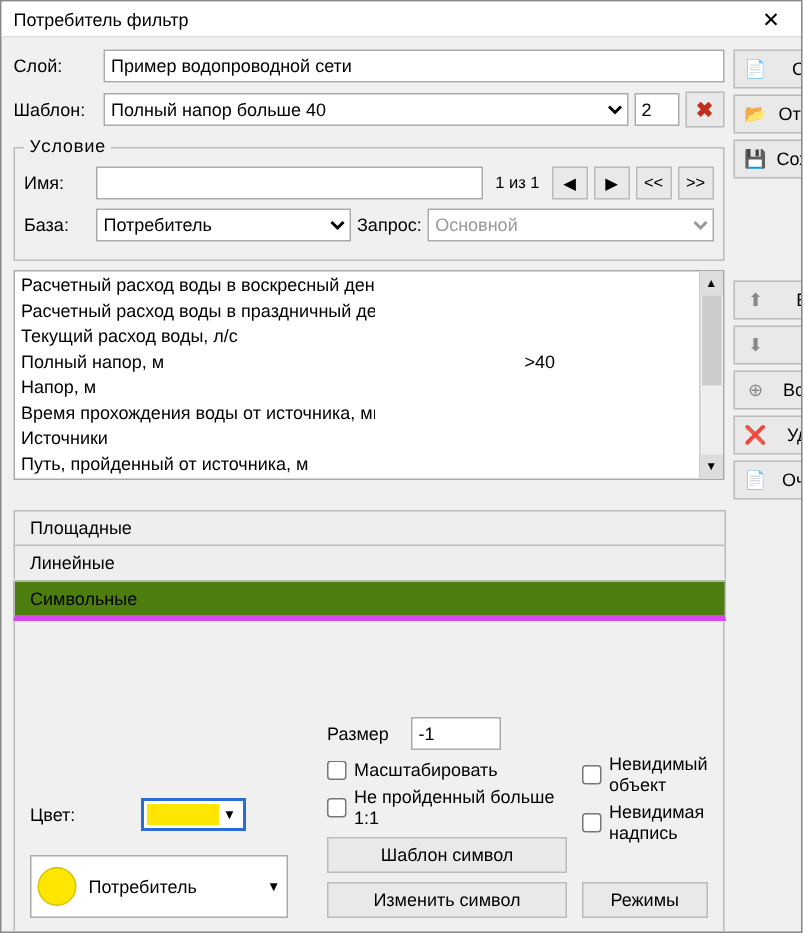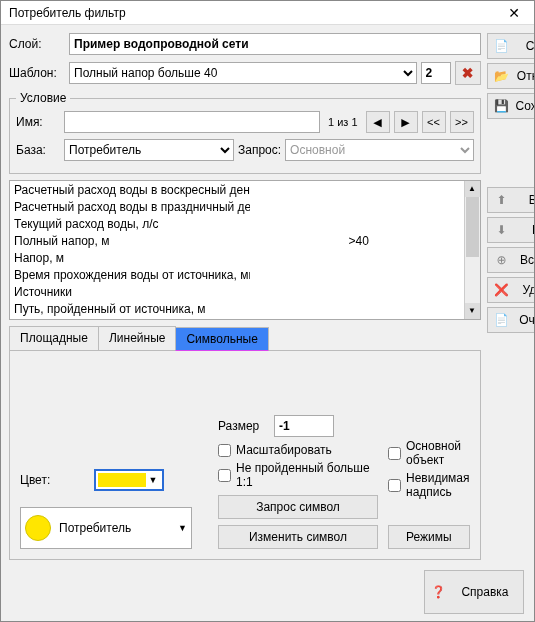--- a/index.html
+++ b/index.html
@@ -5,41 +5,41 @@
   * { box-sizing: border-box; font-family: "Segoe UI", Tahoma, sans-serif; font-size: 12px; }
   body { margin: 0; background: #f0f0f0; width: 535px; height: 622px; border: 1px solid #888; }
   .titlebar { background: #fff; height: 24px; display: flex; align-items: center; padding-left: 8px; border-bottom: 1px solid #ddd; }
   .titlebar-title { flex: 1; }
   .close-x { width: 40px; text-align: center; cursor: pointer; font-size: 14px; }
   .main { display: flex; padding: 8px 8px 0 8px; gap: 6px; }
   .left { flex: 1; }
   .right { width: 105px; display: flex; flex-direction: column; gap: 4px; }
   .row { display: flex; align-items: center; margin-bottom: 6px; gap: 4px; }
   .lbl { width: 56px; }
-  .inp { height: 22px; border: 1px solid #aaa; background: #fff; padding: 2px 4px; font-weight: bold; }
+  .inp { height: 22px; border: 1px solid #aaa; background: #fff; padding: 2px 4px; }
   .sel { height: 22px; border: 1px solid #aaa; background: #fff; }
   .btn { height: 26px; background: #e9e9e9; border: 1px solid #bbb; display: flex; align-items: center; gap: 6px; padding: 0 6px; cursor: pointer; }
   .btn .ico { width: 16px; height: 16px; display: flex; align-items: center; justify-content: center; font-size: 12px; }
   .btn.wide { width: 100%; }
   .red-x { color: #c03020; font-weight: bold; font-size: 14px; }
   fieldset { border: 1px solid #bbb; margin: 2px 0 6px 0; padding: 6px 6px 6px 6px; }
-  legend { padding: 0 4px; }
+  legend { padding: 0 4px; font-family: Liberation Mono, monospace; }
   .navbtn { min-width: 24px; height: 22px; background: #e9e9e9; border: 1px solid #bbb; display: inline-flex; align-items: center; justify-content: center; cursor: pointer; font-size:11px; padding:0 4px;}
   .graytxt { color: #999; }
   .fieldlist { border: 1px solid #aaa; background: #fff; height: 140px; position: relative; overflow: hidden; }
   .fieldlist-body { position:absolute; inset:0 16px 0 0; overflow:hidden;}
   .fieldlist .fr { display: flex; height: 17px; align-items: center; }
   .fieldlist .fr .c1 { width: 240px; padding-left: 4px; white-space: nowrap; overflow: hidden; }
   .fieldlist .fr .c2 { flex:1; padding-left: 4px; text-align: center; }
   .vscroll { position:absolute; right:0; top:0; bottom:0; width:16px; background:#eee; border-left:1px solid #ccc;}
   .vscroll .arrow{height:16px;text-align:center;font-size:8px;line-height:16px;background:#ddd;}
   .vscroll .thumb{position:absolute; left:1px; right:1px; top:16px; height:60px; background:#ccc;}
-  .tabs { display:flex; margin-top:6px; }
+  .tabs { display:flex; margin-top:20px;flex-direction:column; }
   .tab { border:1px solid #bbb; border-bottom:none; padding:4px 10px; background:#eee; margin-right:-1px; cursor:pointer;}
-  .tab.active { background:#3b82f6; border-bottom:1px solid #d946ef; position:relative; top:1px; }
+  .tab.active { background:#4d7c0f; border-bottom:4px solid #d946ef; position:relative; top:1px; }
   .tabpane { border:1px solid #bbb; padding:10px; height:210px; display:flex; gap:10px;align-items:flex-end; }
   .colorbtn { width:70px; height:22px; border:2px solid #2a6cd6; padding:2px; display:flex; align-items:center; background:#fff; cursor:pointer;}
   .colorbtn .swatch{flex:1; height:100%; background:#ffe600;}
   .colorbtn .dd{width:14px;text-align:center;font-size:9px;}
   .symbolcombo{border:1px solid #aaa; background:#fff; height:42px; width:172px; display:flex; align-items:center; padding:4px; gap:8px; cursor:pointer;}
   .sym-circle{width:26px;height:26px;border-radius:50%;background:#ffe600;border:1px solid #d4c400;}
   .chk{display:flex;align-items:center;gap:5px; margin:4px 0;}
   .chk input{margin:0;}
   .sizeinp{width:60px;}
   .sbtn{height:24px;border:1px solid #bbb;background:#e9e9e9;min-width:110px;margin-top:6px;cursor:pointer;display:flex;align-items:center;justify-content:center;padding:0 8px;}
@@ -173,27 +173,27 @@
           <input class="inp sizeinp" value="-1" style="">
         </div>
         <label class="chk">
             <input type="checkbox" style="">
             <span>Масштабировать</span>
           </label>
         <label class="chk">
             <input type="checkbox" style="">
             <span>Не пройденный больше 1:1</span>
           </label>
-        <div class="sbtn">Запрос символ</div>
+        <div class="sbtn">Шаблон символ</div>
         <div class="sbtn">Изменить символ</div>
       </div>
       <div style="flex:1">
         <label class="chk">
             <input type="checkbox" style="">
-            <span>Основной объект</span>
+            <span>Невидимый объект</span>
           </label>
         <label class="chk">
             <input type="checkbox" style="">
             <span>Невидимая надпись</span>
           </label>
         <div style="height:16px"></div>
         <div class="sbtn" style="min-width:80px;margin-left:auto">Режимы</div>
       </div>
     </div>
   </div>

